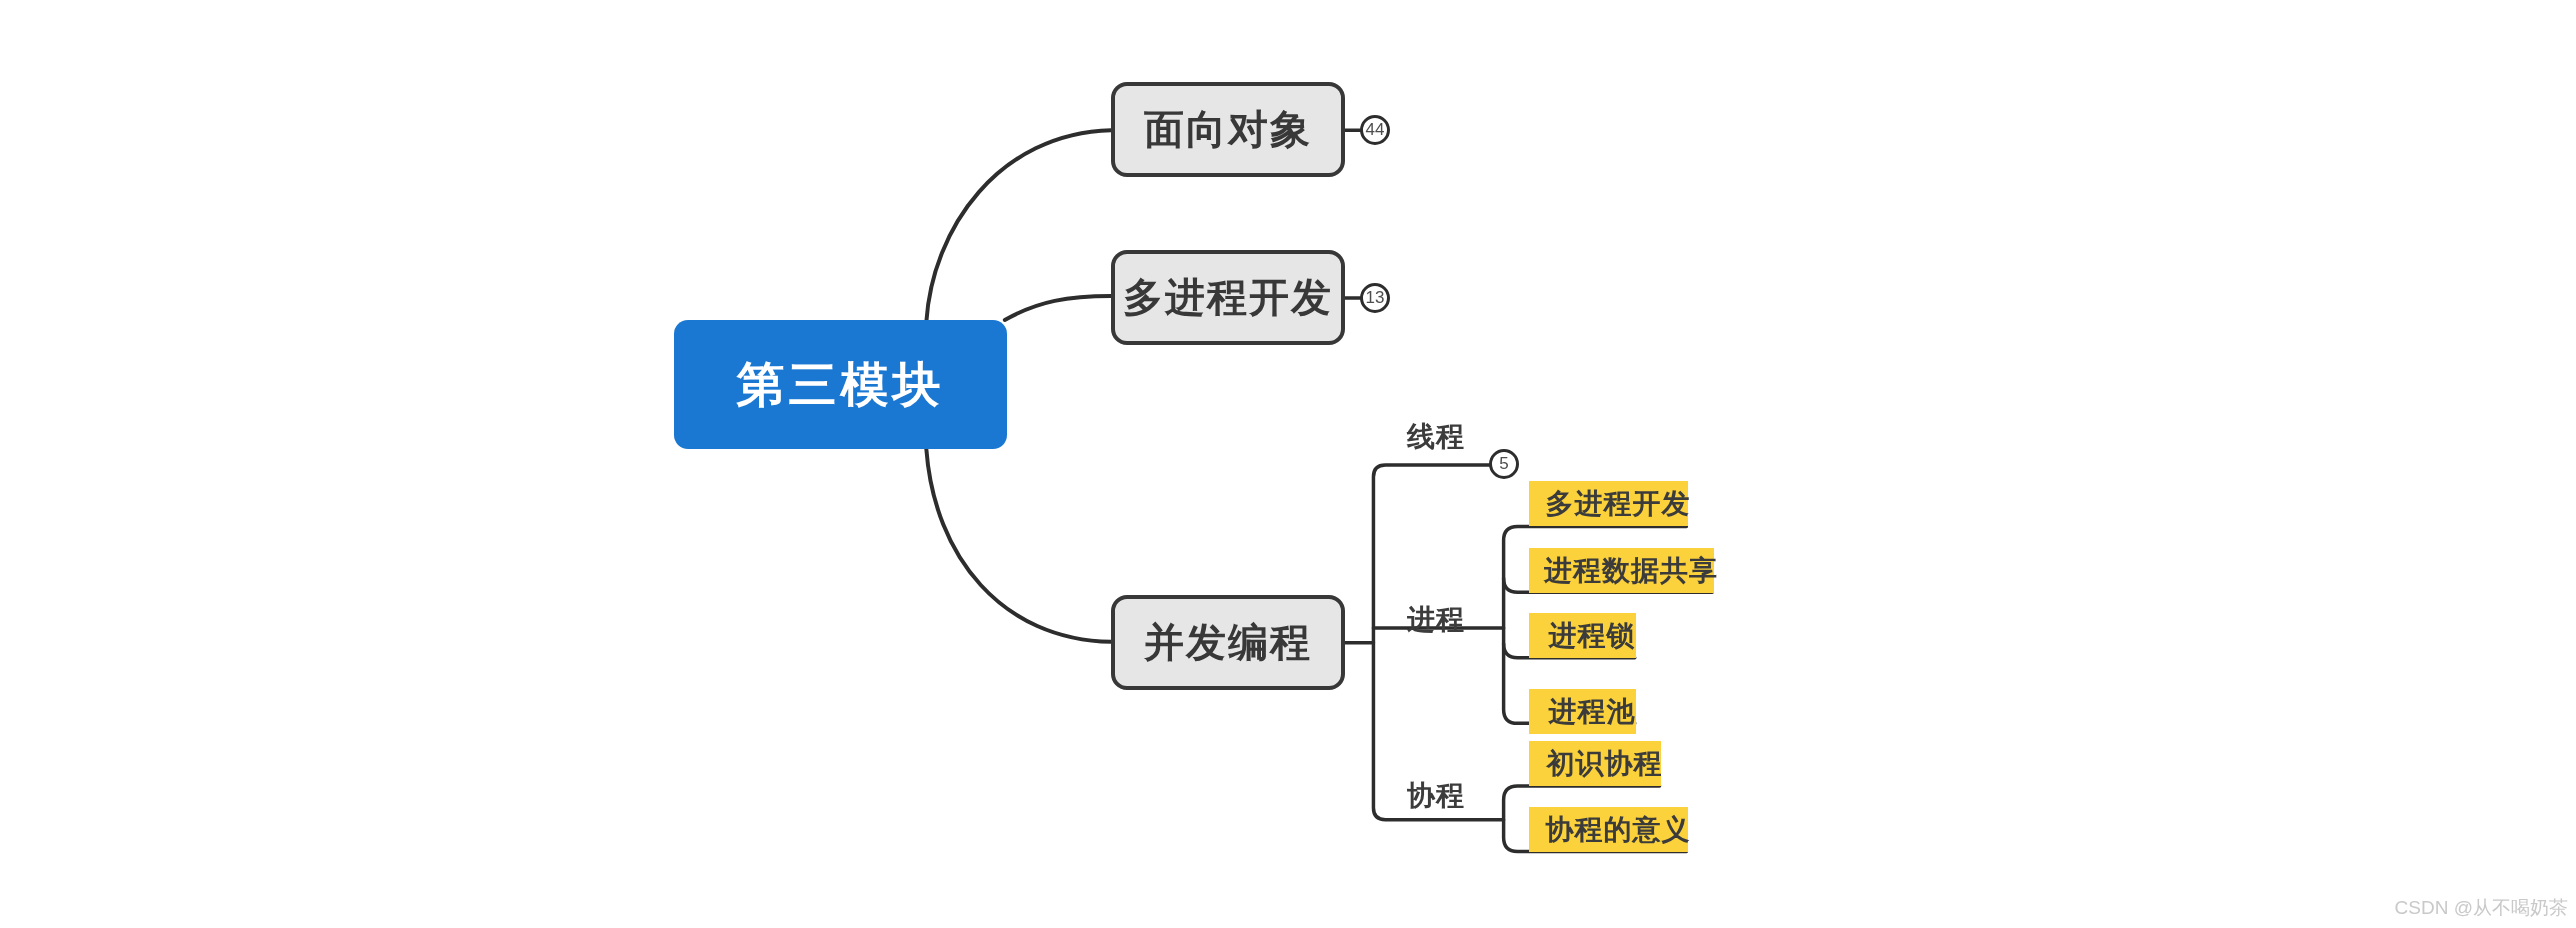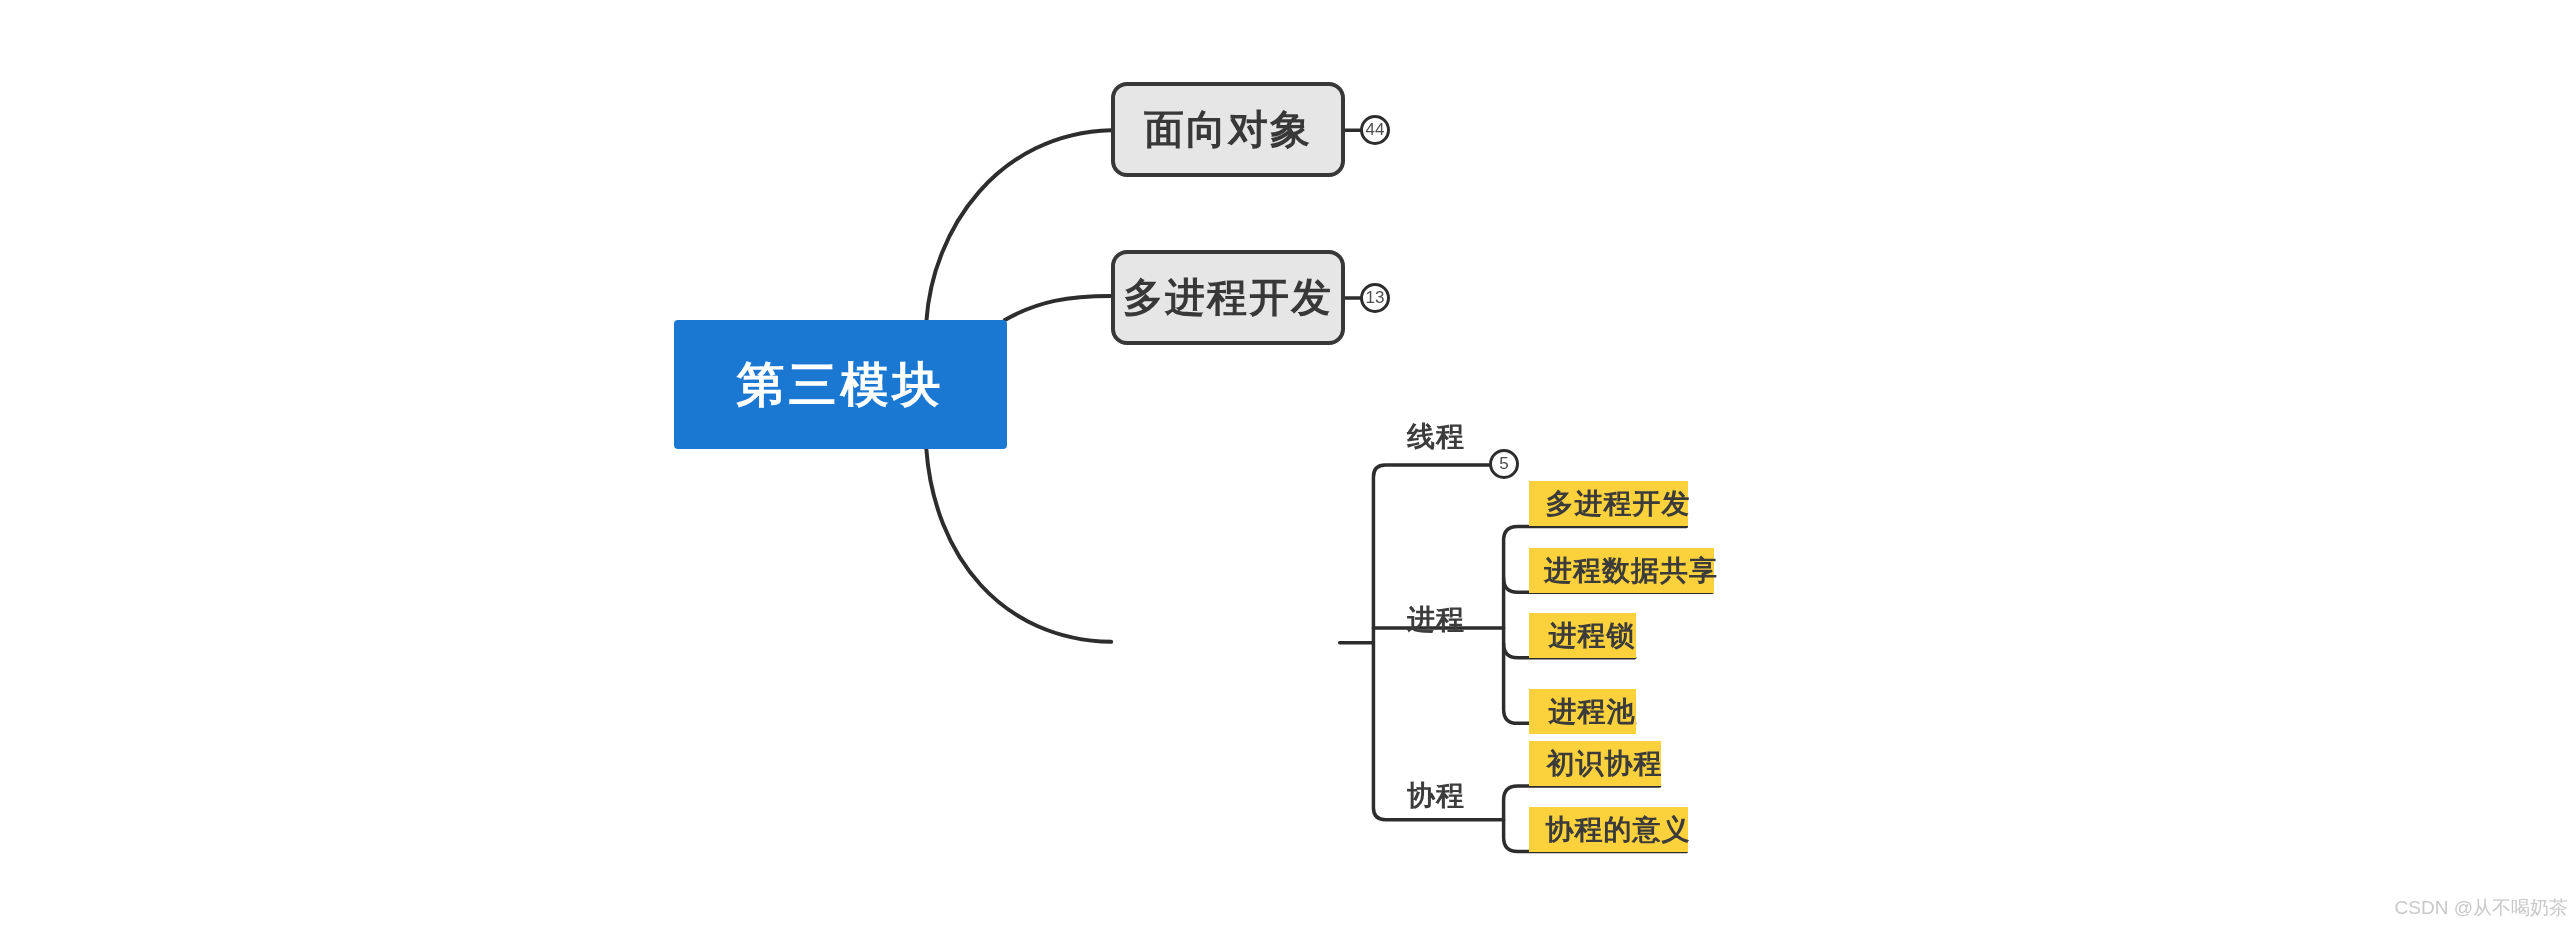--- a/index.html
+++ b/index.html
@@ -6,21 +6,21 @@
   #canvas{
     position:relative;
     width:2576px;height:928px;
     background:#ffffff;
     font-family:"Liberation Sans","DejaVu Sans",sans-serif;
     overflow:hidden;
   }
   #connectors{position:absolute;left:0;top:0;width:2576px;height:928px;}
   .root-node{
     position:absolute;left:674px;top:320px;width:333px;height:129px;
-    background:#1a78d2;border-radius:4px;
+    background:#1a78d2;border-radius:14px;
     display:flex;align-items:center;justify-content:center;
     color:#ffffff;font-size:48px;font-weight:700;letter-spacing:4px;
     cursor:pointer;
   }
   .branch-node{
     position:absolute;width:234px;height:95px;
     background:#e6e6e6;border:4px solid #383838;border-radius:16px;
     box-sizing:border-box;
     display:flex;align-items:center;justify-content:center;
     color:#383838;font-size:40px;font-weight:700;letter-spacing:2px;
@@ -83,20 +83,21 @@
   </svg>
 
   <div class="root-node">第三模块</div>
 
   <div class="branch-node" style="left:1111px;top:82px;">面向对象</div>
   <div class="badge" style="left:1360px;top:115px;">44</div>
 
   <div class="branch-node" style="left:1111px;top:250px;">多进程开发</div>
   <div class="badge" style="left:1360px;top:283px;">13</div>
 
+  <div class="branch-node" style="left:1111px;top:595px;">并发编程</div>
 
   <div class="sub-label" style="left:1407px;top:418px;">线程</div>
   <div class="badge" style="left:1489px;top:449px;">5</div>
 
   <div class="sub-label" style="left:1407px;top:601px;text-align:center;">进程</div>
 
   <div class="sub-label" style="left:1407px;top:777px;">协程</div>
 
   <div class="leaf-node" style="left:1529px;top:481px;width:159px;">多进程开发</div>
   <div class="leaf-node" style="left:1529px;top:548px;width:185px;">进程数据共享</div>

